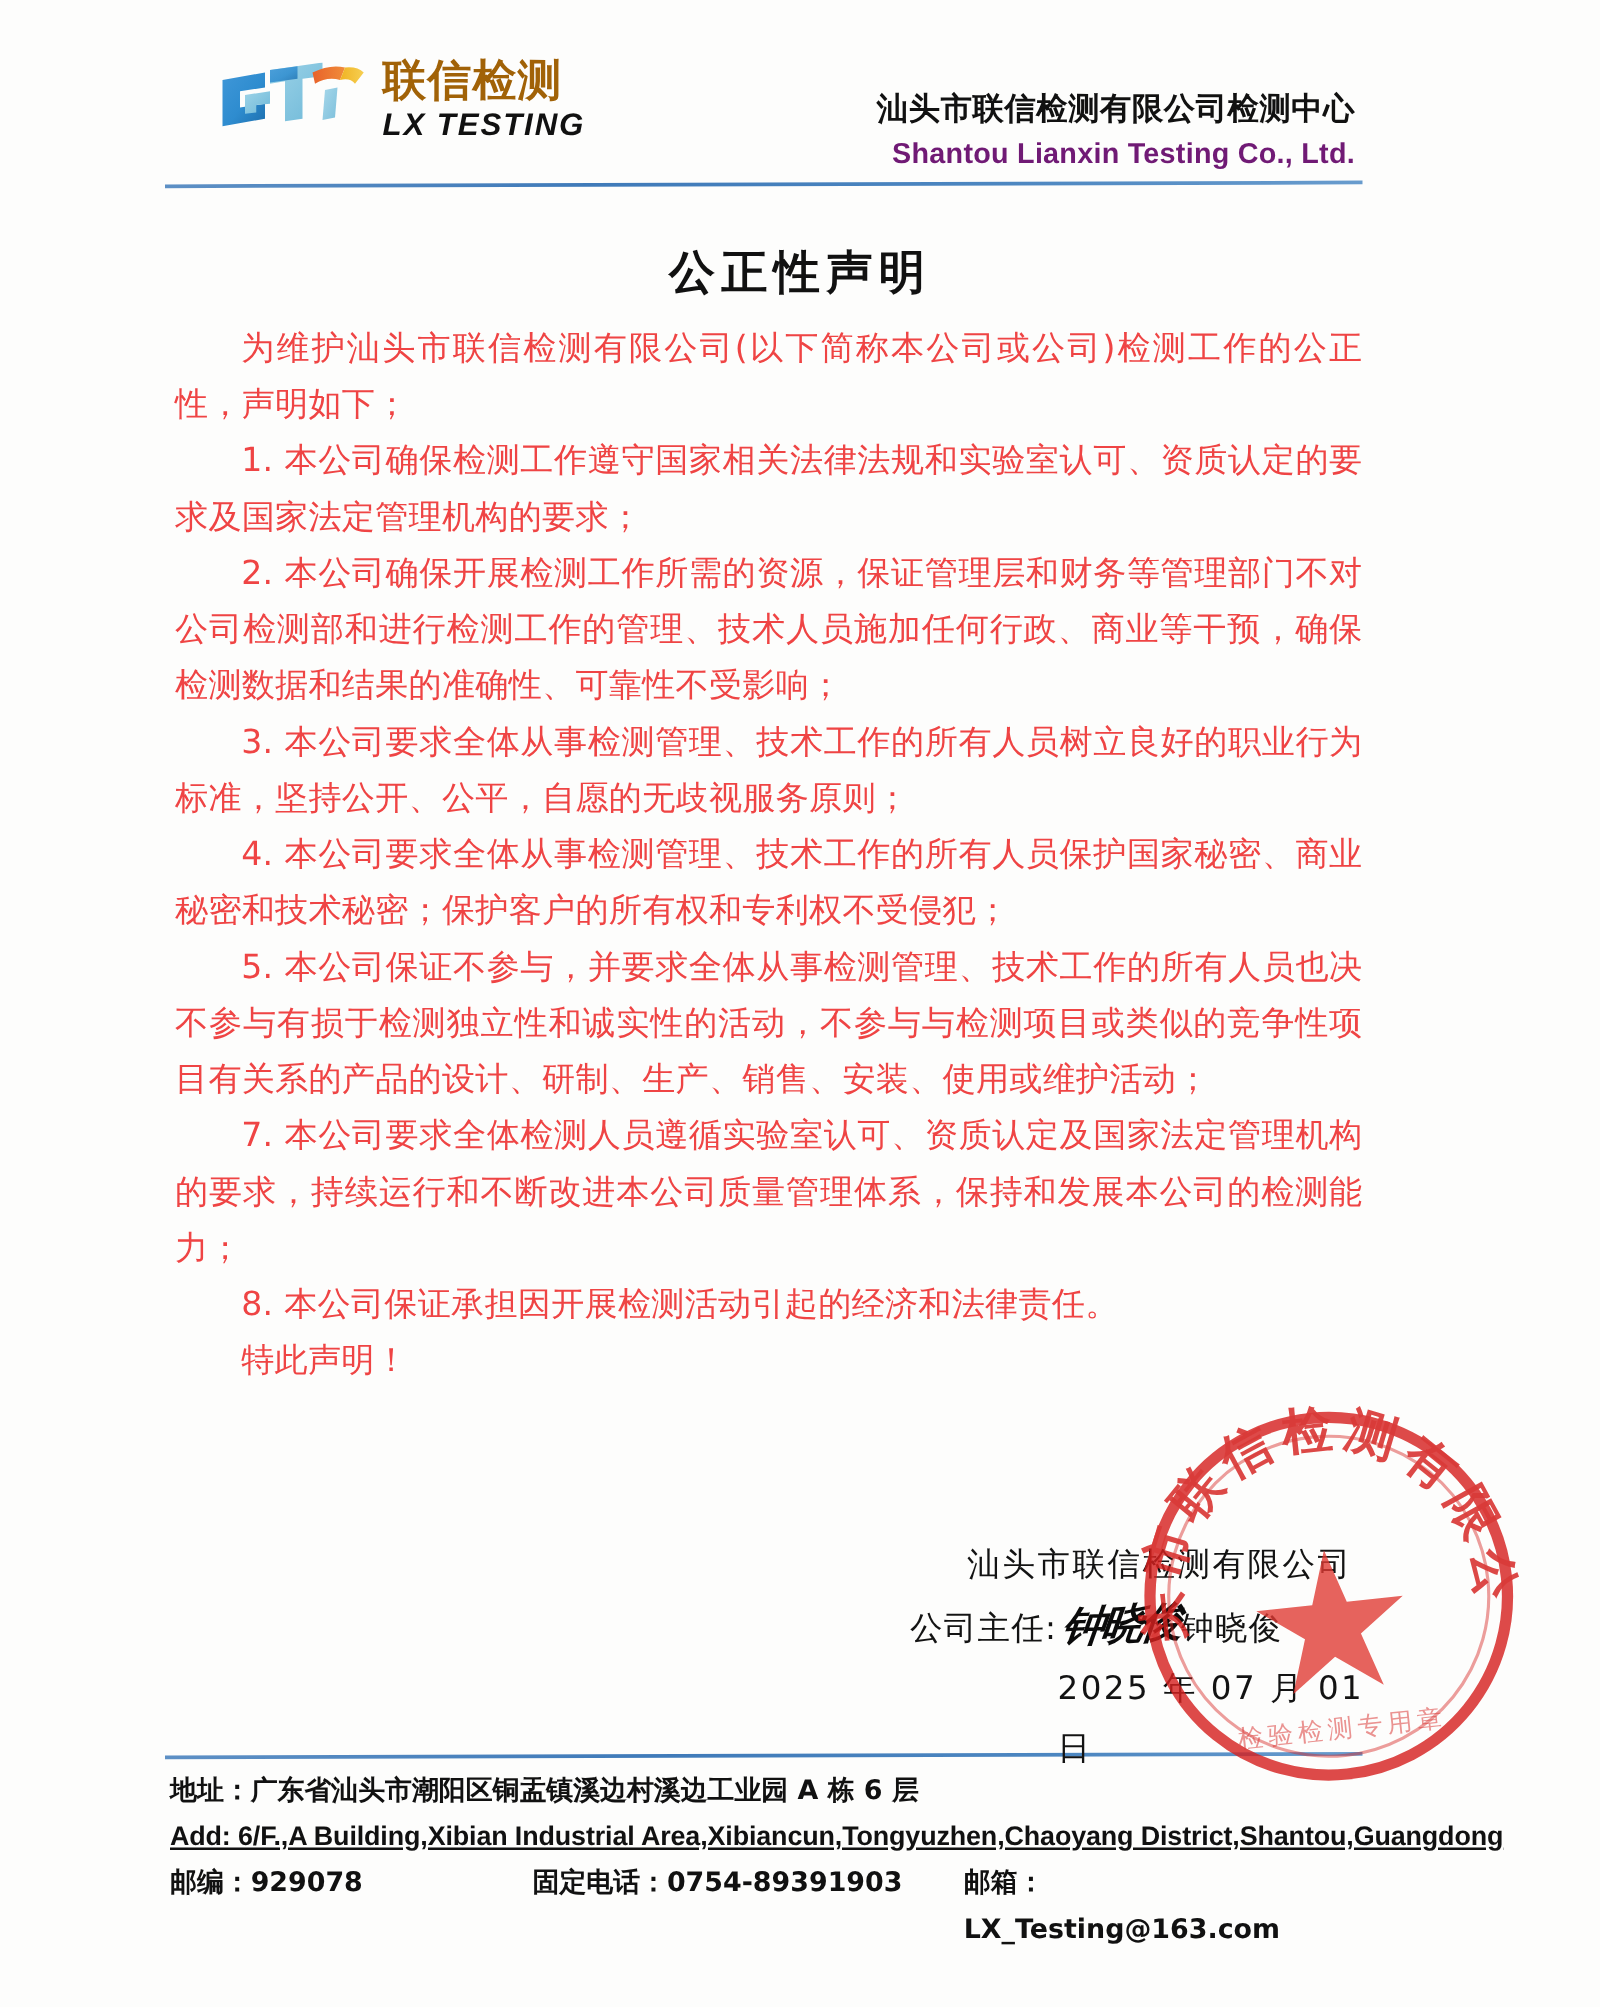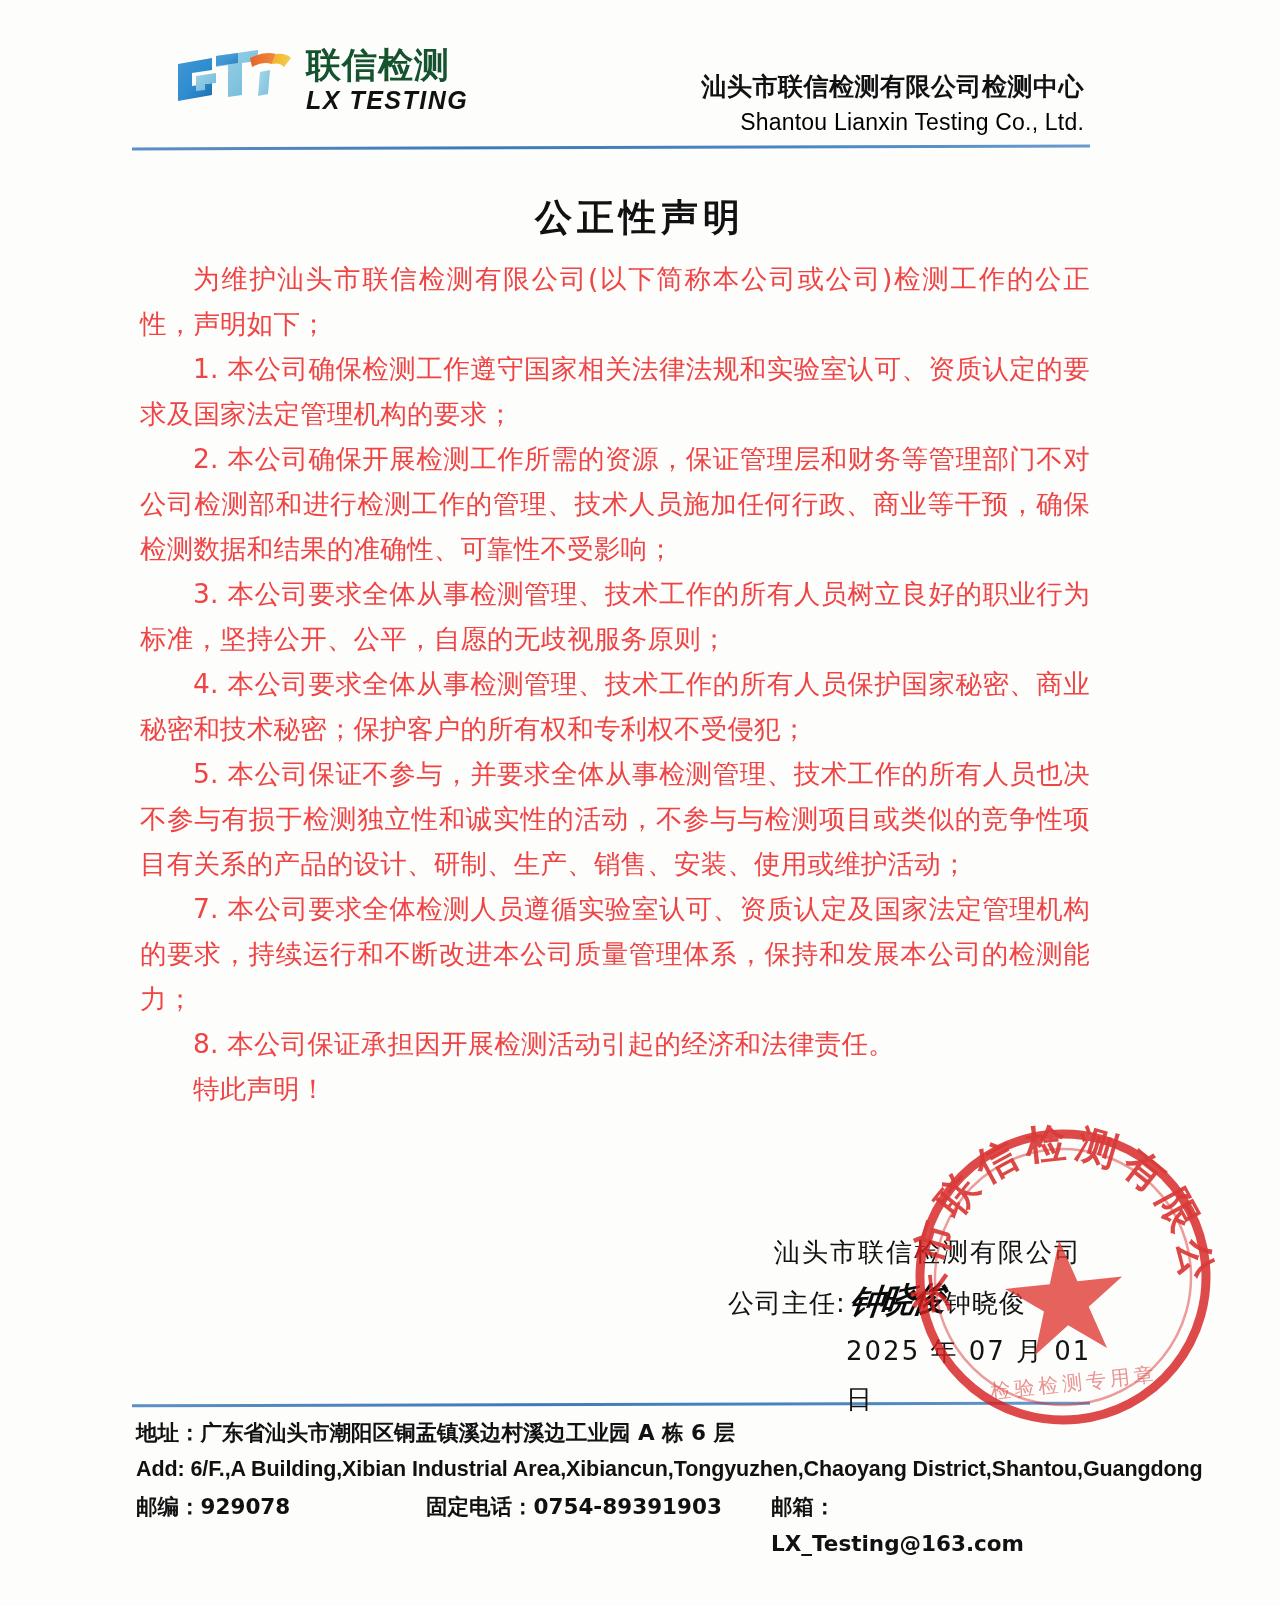--- a/index.html
+++ b/index.html
@@ -51,21 +51,21 @@
   .brand-text {
     display: flex;
     flex-direction: column;
     justify-content: center;
     line-height: 1;
   }
   .brand-cn {
     font-size: 35px;
     font-weight: bold;
     letter-spacing: 1px;
-    color: #14532d;
+    color: #a16207;
     font-family: "DejaVu Sans", sans-serif;
   }
   .brand-en {
     font-size: 25px;
     font-weight: bold;
     font-style: italic;
     letter-spacing: 1.5px;
     color: #111;
     margin-top: 5px;
     font-family: "Liberation Sans", sans-serif;
@@ -78,23 +78,23 @@
   .org-cn {
     font-size: 25px;
     font-weight: bold;
     letter-spacing: 0.5px;
     color: #111;
     white-space: nowrap;
     font-family: "DejaVu Sans", sans-serif;
   }
   .org-en {
     font-size: 23px;
-    font-weight: normal;
+    font-weight: bold;
     letter-spacing: 0.2px;
-    color: #000000;
+    color: #701a75;
     margin-top: 6px;
     white-space: nowrap;
     font-family: "Liberation Sans", sans-serif;
   }
 
   .header-rule {
     position: absolute;
     left: 132px;
     top: 146px;
     width: 958px;
@@ -199,20 +199,21 @@
     line-height: 37px;
     color: #111;
     font-family: "DejaVu Sans", sans-serif;
     font-weight: bold;
   }
   .footer-line { white-space: nowrap; }
   .footer-line.en {
     font-family: "Liberation Sans", sans-serif;
     font-weight: bold;
     letter-spacing: -0.1px;
+    text-decoration: underline;
   }
   .footer-contact {
     display: flex;
     width: 950px;
   }
   .footer-contact .c1 { width: 290px; }
   .footer-contact .c2 { width: 345px; }
   .footer-contact .c3 { width: 315px; }
 </style>
 </head>

